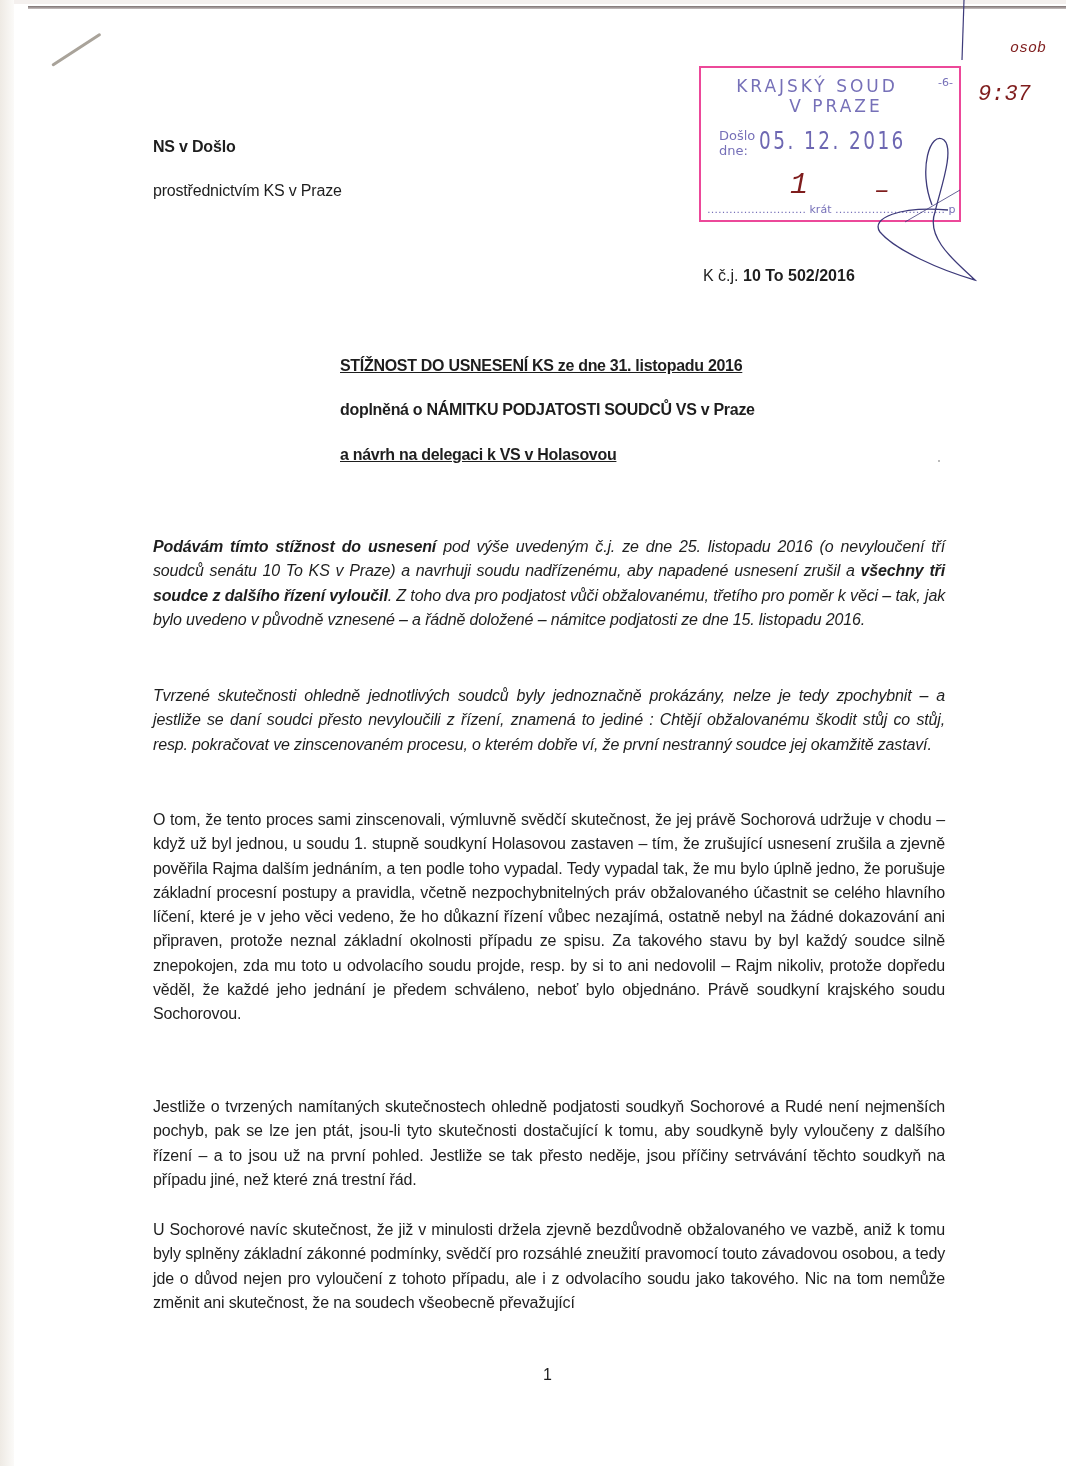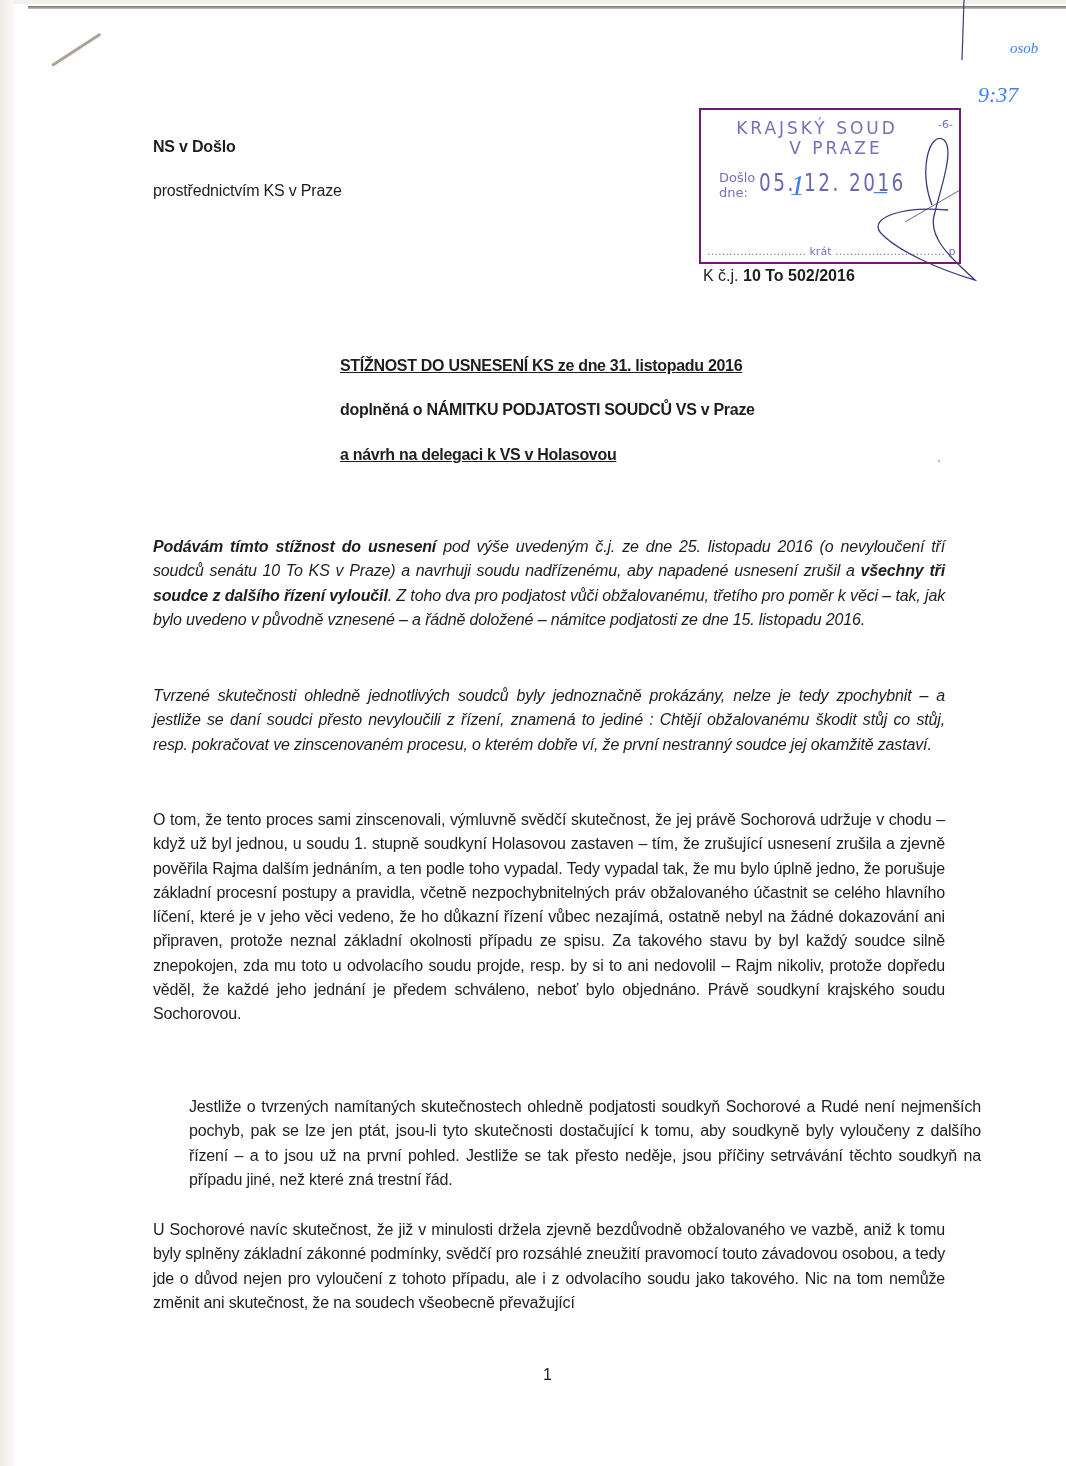--- a/index.html
+++ b/index.html
@@ -28,23 +28,22 @@
   }
   .addr {
     position: absolute; left: 153px; font-size: 16px; line-height: 20px;
     letter-spacing: -0.2px;
   }
   .addr.bold { font-weight: bold; top: 137px; }
   .addr.via { top: 181px; }
 
   .stamp {
     position: absolute; left: 699px; top: 66px; width: 258px; height: 152px;
-    border: 2px solid #701a75; color: #7670b8;
+    border: 2px solid #ec4899; color: #7670b8;
     font-family: "DejaVu Sans", sans-serif;
-    margin-top: 42px;
   }
   .stamp-title {
     position: absolute; left: 0; right: 26px; top: 8px; text-align: center;
     font-size: 17px; letter-spacing: 3px; line-height: 20px;
   }
   .stamp-sub {
     position: absolute; left: 0; right: 26px; top: 28px; text-align: center;
     font-size: 17px; letter-spacing: 3px; line-height: 20px; padding-left: 38px;
   }
   .stamp-num {
@@ -55,21 +54,21 @@
   }
   .stamp-date {
     position: absolute; left: 58px; top: 58px; font-size: 25px; letter-spacing: 3px;
     font-family: "DejaVu Sans Condensed", "DejaVu Sans", sans-serif; transform: scaleX(0.82);
     transform-origin: left center; color: #6d67b2;
   }
   .stamp-bottom {
     position: absolute; left: 6px; right: 4px; bottom: 4px; font-size: 11px; color: #7670b8;
     white-space: nowrap; overflow: hidden;
   }
-  .hand { position: absolute; color: #3b82f6; font-family: Liberation Serif, serif; font-style: italic; }
+  .hand { position: absolute; color: #7f1d1d; font-family: Liberation Mono, monospace; font-style: italic; }
   .hand.count { left: 790px; top: 168px; font-size: 30px; }
   .hand.dash { left: 874px; top: 176px; font-size: 26px; }
   .hand.osob { left: 1010px; top: 40px; font-size: 15px; }
   .hand.time { left: 978px; top: 82px; font-size: 22px; }
   .sig-svg { position: absolute; left: 0; top: 0; width: 1066px; height: 320px; pointer-events: none; }
 
   .ref {
     position: absolute; left: 703px; top: 266px; font-size: 16px; line-height: 20px;
   }
   .ref b { font-weight: bold; }
@@ -84,21 +83,21 @@
   .h3 { top: 445px; }
 
   .body-text {
     position: absolute; left: 153px; width: 792px;
     font-size: 16px; line-height: 24.3px; text-align: justify; letter-spacing: -0.15px;
   }
   .body-text b { font-weight: bold; }
   .p1 { top: 535px; font-style: italic; }
   .p2 { top: 684px; font-style: italic; }
   .p3 { top: 808px; }
-  .p4 { top: 1095px; margin-left: 36px; }
+  .p4 { top: 1095px; }
   .p5 { top: 1218px; }
   .page-num {
     position: absolute; left: 543px; top: 1366px; font-size: 16px;
   }
   .dot-mark { position: absolute; left: 938px; top: 460px; width: 2px; height: 2px; background: #bbb; }
 </style>
 </head>
 <body>
 
 <div class="scan-edge-top2"></div>

